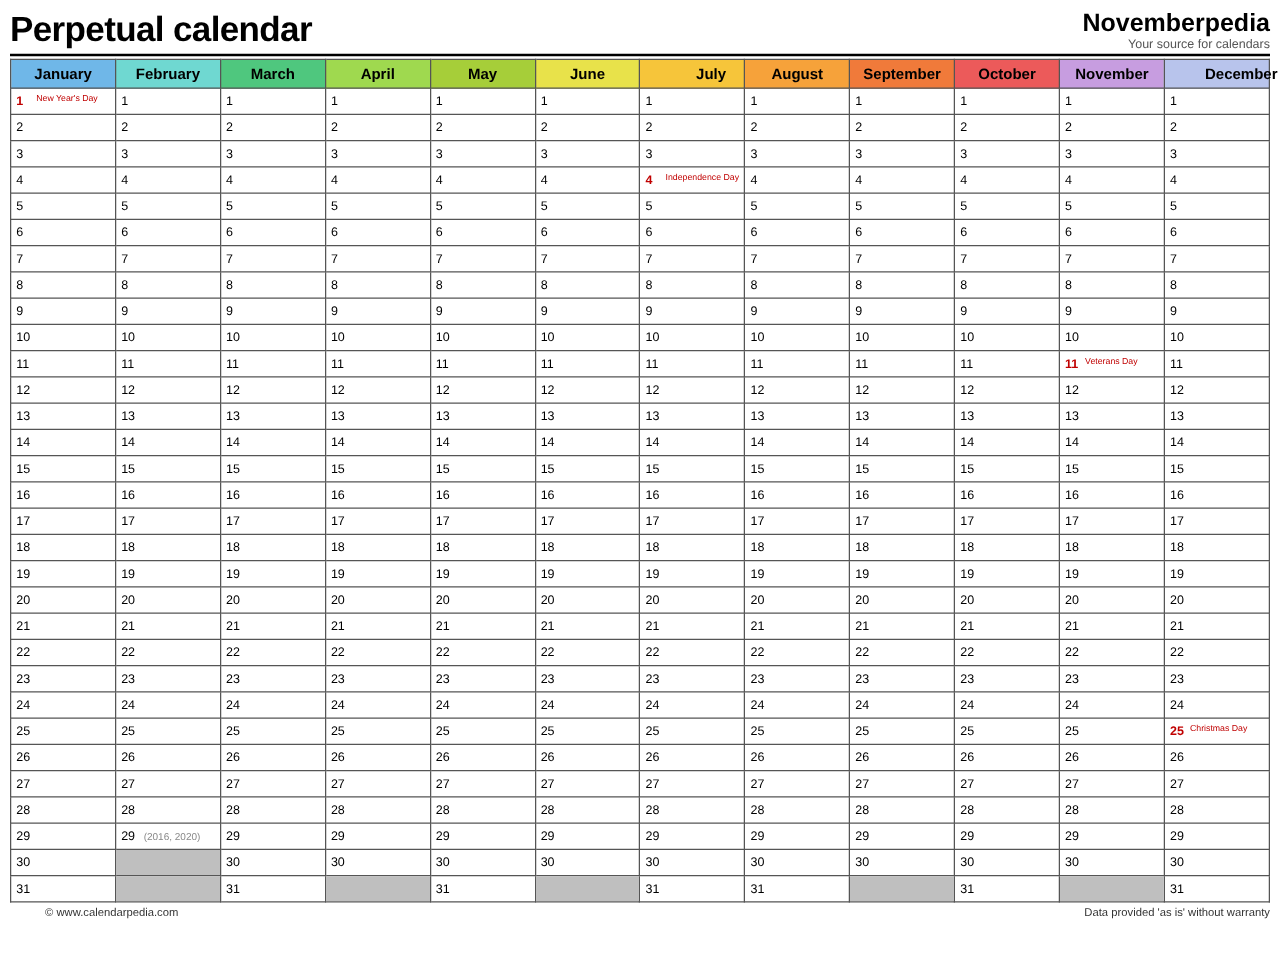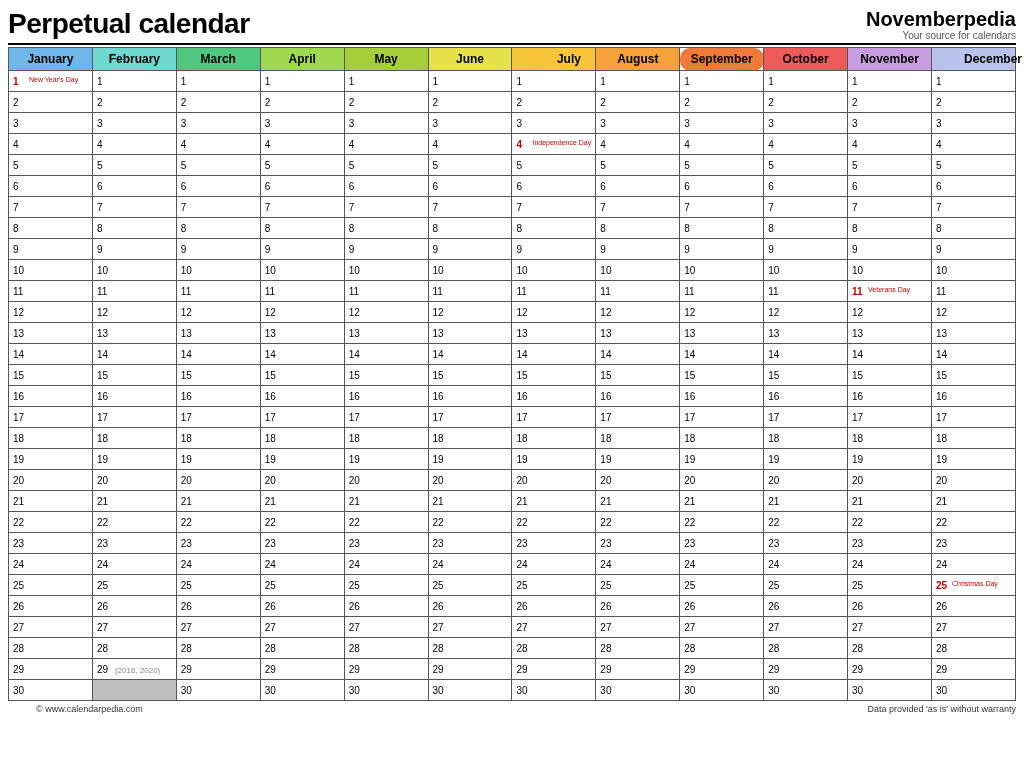--- a/index.html
+++ b/index.html
@@ -111,21 +111,21 @@
   <thead>
     <tr id="month-header-row">
         <th style="background: rgb(111, 183, 232);">January</th>
         <th style="background: rgb(111, 216, 209);">February</th>
         <th style="background: rgb(79, 199, 126);">March</th>
         <th style="background: rgb(159, 217, 79);">April</th>
         <th style="background: rgb(166, 206, 57);">May</th>
         <th style="background: rgb(232, 226, 74);">June</th>
         <th style="background: rgb(246, 197, 58); padding-left: 32px;">July</th>
         <th style="background: rgb(246, 162, 58);">August</th>
-        <th style="background: rgb(240, 122, 58); border-radius: 10px;">September</th>
+        <th style="background: rgb(240, 122, 58);">September</th>
         <th style="background: rgb(236, 90, 90);">October</th>
         <th style="background: rgb(199, 157, 224);">November</th>
         <th style="background: rgb(184, 196, 236); padding-left: 32px;">December</th>
       </tr>
   </thead>
   <tbody id="calendar-body">
       <tr>
         <td><span class="daynum holiday">1</span><span class="holiday-small">New Year's Day</span></td>
         <td><span class="daynum">1</span></td>
         <td><span class="daynum">1</span></td>
@@ -537,20 +537,34 @@
         <td><span class="daynum">30</span></td>
         <td><span class="daynum">30</span></td>
         <td><span class="daynum">30</span></td>
         <td><span class="daynum">30</span></td>
         <td><span class="daynum">30</span></td>
         <td><span class="daynum">30</span></td>
         <td><span class="daynum">30</span></td>
         <td><span class="daynum">30</span></td>
         <td><span class="daynum">30</span></td>
         <td><span class="daynum">30</span></td>
+      </tr>
+      <tr>
+        <td><span class="daynum">31</span></td>
+        <td class="grey"></td>
+        <td><span class="daynum">31</span></td>
+        <td class="grey"></td>
+        <td><span class="daynum">31</span></td>
+        <td class="grey"></td>
+        <td><span class="daynum">31</span></td>
+        <td><span class="daynum">31</span></td>
+        <td class="grey"></td>
+        <td><span class="daynum">31</span></td>
+        <td class="grey"></td>
+        <td><span class="daynum">31</span></td>
       </tr>
     </tbody>
 </table>
 
 <div class="footer">
   <span>© www.calendarpedia.com</span>
   <span>Data provided 'as is' without warranty</span>
 </div>
 
 </body></html>

